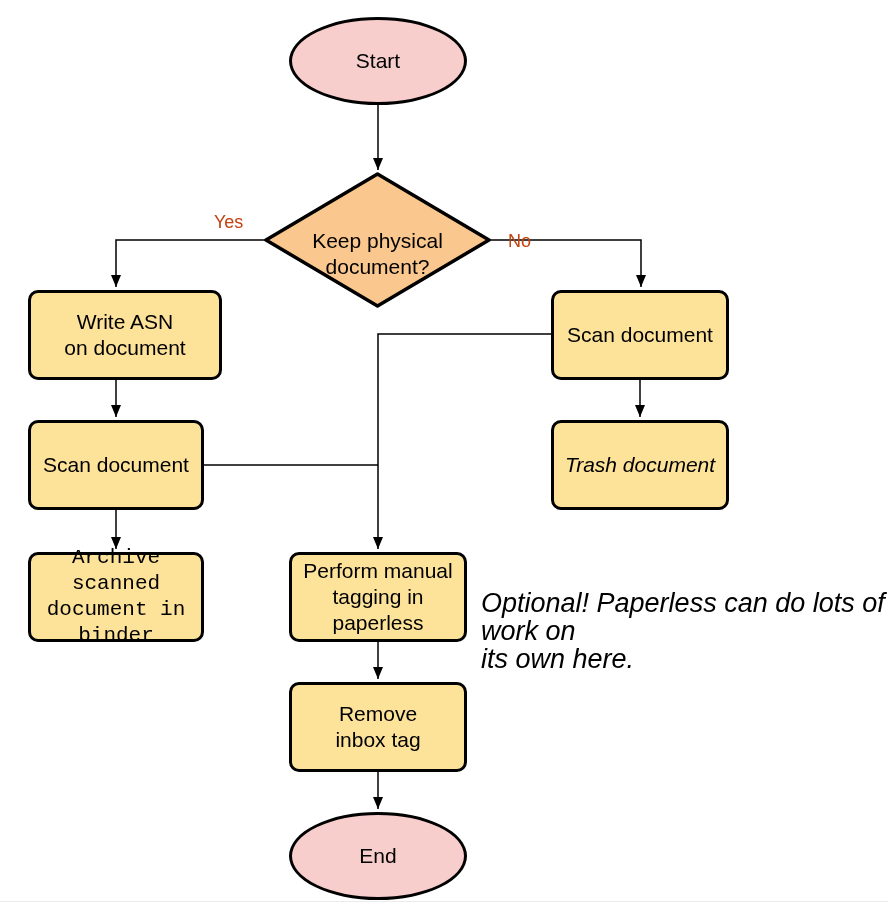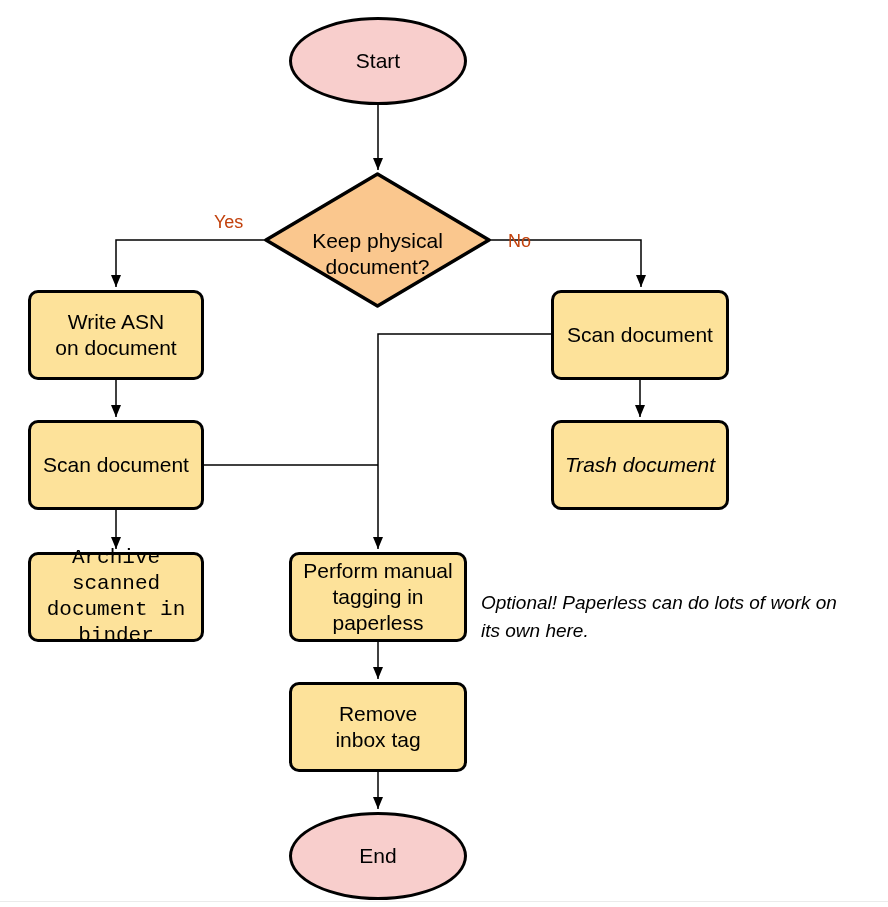--- a/index.html
+++ b/index.html
@@ -54,21 +54,21 @@
     color: #c2410c;
     font-size: 18px;
     line-height: 20px;
     white-space: nowrap;
   }
   .note {
     position: absolute;
     left: 481px;
     top: 589px;
     width: 404px;
-    font-size: 19px;
+    font-size: 27px;
     line-height: 28px;
     font-style: italic;
     color: #000000;
     white-space: pre-line;
   }
   .bottom-separator {
     position: absolute;
     left: 0;
     top: 901px;
     width: 888px;
@@ -107,21 +107,21 @@
   </div>
 
   <div class="node decision-label" style="left:290px; top:200px; width:175px; height:80px;align-items:flex-end;">
     <span>Keep physical
 document?</span>
   </div>
 
   <div class="edge-label" style="left:214px; top:212px;">Yes</div>
   <div class="edge-label" style="left:508px; top:210px;margin-top:21px;">No</div>
 
-  <div class="node process" style="left:28px; top:290px; width:176px; height:90px;">
+  <div class="node process" style="left:28px; top:290px; width:194px; height:90px;">
     <span>Write ASN
 on document</span>
   </div>
   <div class="node process" style="left:28px; top:420px; width:176px; height:90px;">
     <span>Scan document</span>
   </div>
   <div class="node process" style="left:28px; top:552px; width:176px; height:90px;font-family:Liberation Mono, monospace;">
     <span>Archive scanned
 document in
 binder</span>

